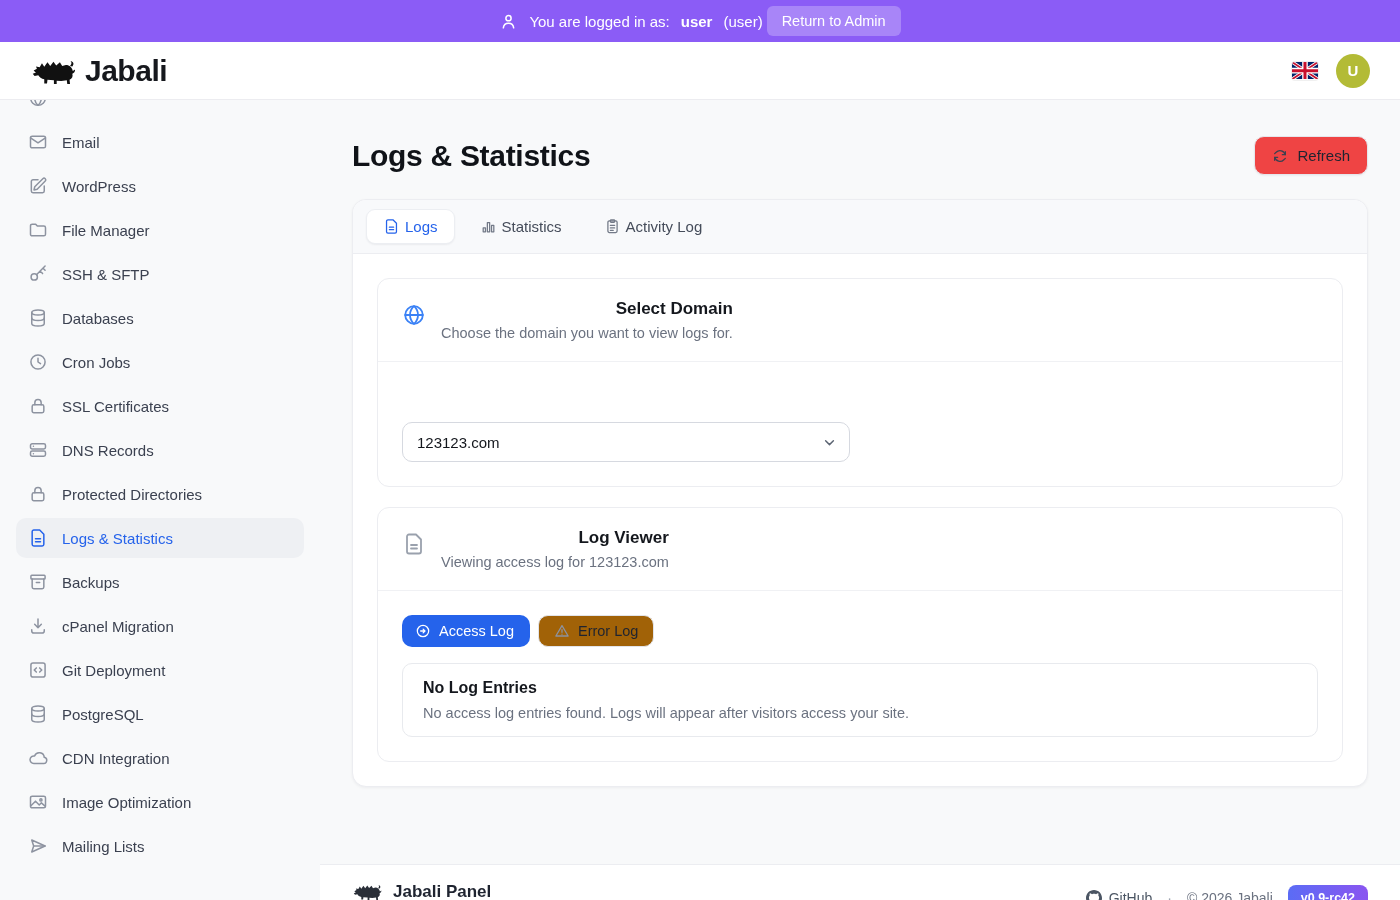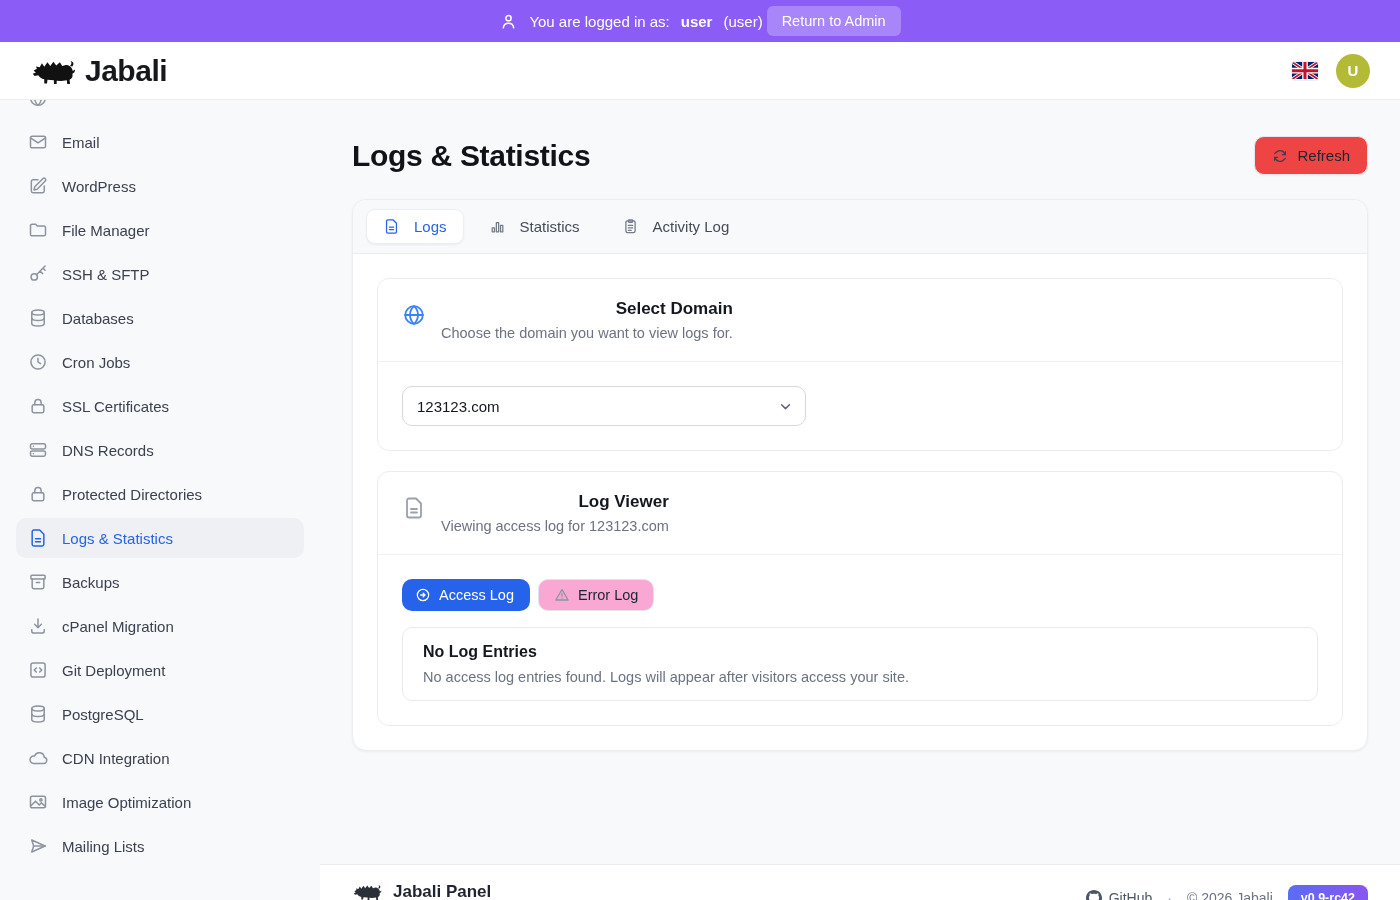--- a/index.html
+++ b/index.html
@@ -35,45 +35,45 @@
 
   
   .main { position:absolute; left:320px; top:100px; right:0; bottom:0; padding:36px 32px 0; }
   .title-row { display:flex; align-items:center; justify-content:space-between; }
   h1 { font-size:30px; font-weight:800; letter-spacing:-.3px; color:#101318; }
   .refresh-btn { display:flex; align-items:center; gap:9px; background:#ef4444; border:1px solid #e5e7ec; border-radius:10px; padding:10px 17px; font-size:15px; color:#1f2430; box-shadow:0 1px 2px rgba(16,24,40,.05); cursor:pointer; font-family:inherit; }
   .refresh-btn svg { width:16px; height:16px; color:#3b4150; }
 
   .card { margin-top:24px; background:#fff; border:1px solid #ecedf1; border-radius:14px; box-shadow:0 1px 3px rgba(16,24,40,.05); overflow:hidden; }
   .tabstrip { background:#f8f9fb; border-bottom:1px solid #ecedf1; padding:9px 13px; display:flex; gap:8px; }
-  .tab { display:flex; align-items:center; gap:14px; padding:8px 16px; border-radius:9px; font-size:15px; color:#454c5a; border:1px solid transparent; cursor:pointer; background:transparent; font-family:inherit; }
+  .tab { display:flex; align-items:center; gap:5px; padding:8px 16px; border-radius:9px; font-size:15px; color:#454c5a; border:1px solid transparent; cursor:pointer; background:transparent; font-family:inherit; }
   .tab svg { width:17px; height:17px; color:#737a88; }
   .tab.active { background:#fff; color:#2563eb; border-color:#eceef2; box-shadow:0 1px 2px rgba(16,24,40,.06); }
   .tab.active svg { color:#2563eb; }
   .card-body { padding:24px; }
 
   .subcard { border:1px solid #ecedf1; border-radius:12px; background:#fff; }
   .subcard + .subcard { margin-top:20px; }
   .subcard-head { display:flex; gap:15px; align-items:flex-start; padding:20px 24px; border-bottom:1px solid #f0f1f4; }
   .subcard-head > svg { width:24px; height:24px; margin-top:4px; flex:none; }
   .ic-blue { color:#3b82f6; }
   .ic-gray { color:#9aa1ad; }
   .subcard-title { font-size:17px; font-weight:700; color:#14171d; margin-bottom:6px;text-align:right; }
   .subcard-desc { font-size:14.5px; color:#6b7280; }
   .subcard-body { padding:24px; }
 
-  .select-wrap { position:relative; width:404px; }
+  .select-wrap { position:relative; width:448px;margin-top:36px; }
   select { width:100%; height:40px; appearance:none; -webkit-appearance:none; border:1px solid #d6d9e0; border-radius:10px; background:#fff; padding:0 38px 0 14px; font-size:15px; color:#14171d; font-family:inherit; cursor:pointer; }
   .select-chevron { position:absolute; right:12px; top:12px; width:17px; height:17px; color:#5b6472; pointer-events:none; }
 
   .btn-row { display:flex; gap:8px; }
   .btn { display:flex; align-items:center; gap:8px; font-size:14.5px; border-radius:10px; padding:7px 15px; border:1px solid transparent; cursor:pointer; font-family:inherit; }
   .btn svg { width:16px; height:16px; }
   .btn-primary { background:#2563eb; color:#fff;padding-left:12px; }
-  .btn-outline { background:#f9a8d4; border-color:#e2e4ea; color:#1f2430; }
+  .btn-outline { background:#a16207; border-color:#e2e4ea; color:#1f2430; }
   .btn-outline svg { color:#8d93a0; }
 
   .empty-box { margin-top:16px; border:1px solid #e8eaee; border-radius:10px; padding:15px 20px; }
   .empty-title { font-size:16px; font-weight:700; color:#14171d; margin-bottom:8px; }
   .empty-msg { font-size:14.5px; color:#6b7280; }
 
   
   .app-footer { position:absolute; left:320px; right:0; top:864px; height:140px; background:#fff; border-top:1px solid #ecedf1; padding:16px 32px; display:flex; justify-content:space-between; align-items:flex-start; }
   .footer-brand { display:flex; align-items:center; gap:11px; font-size:17px; font-weight:700; color:#1f2430; }
   .footer-brand svg { width:30px; height:21px; color:#2a2f38; }

